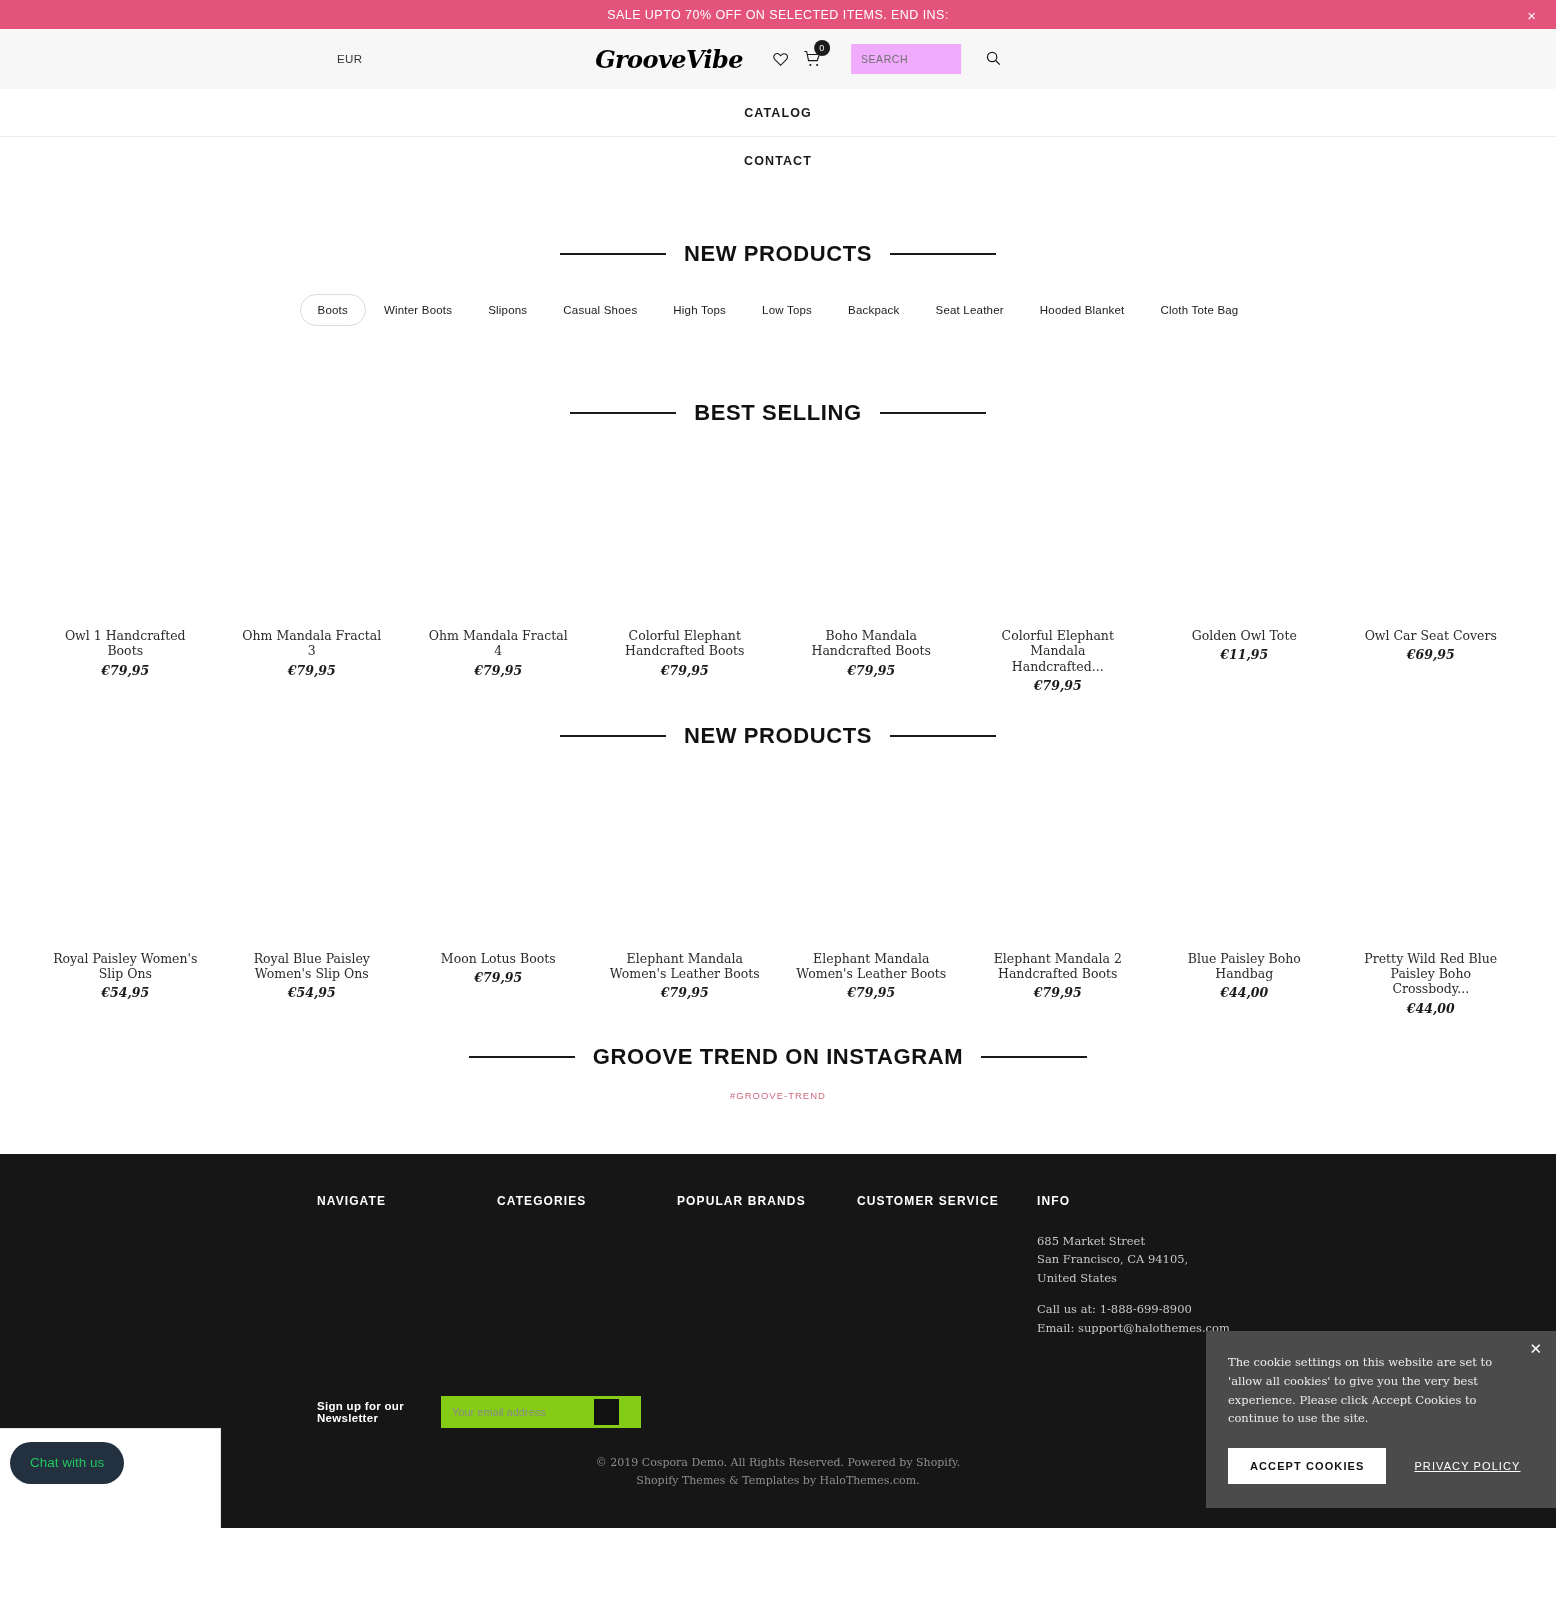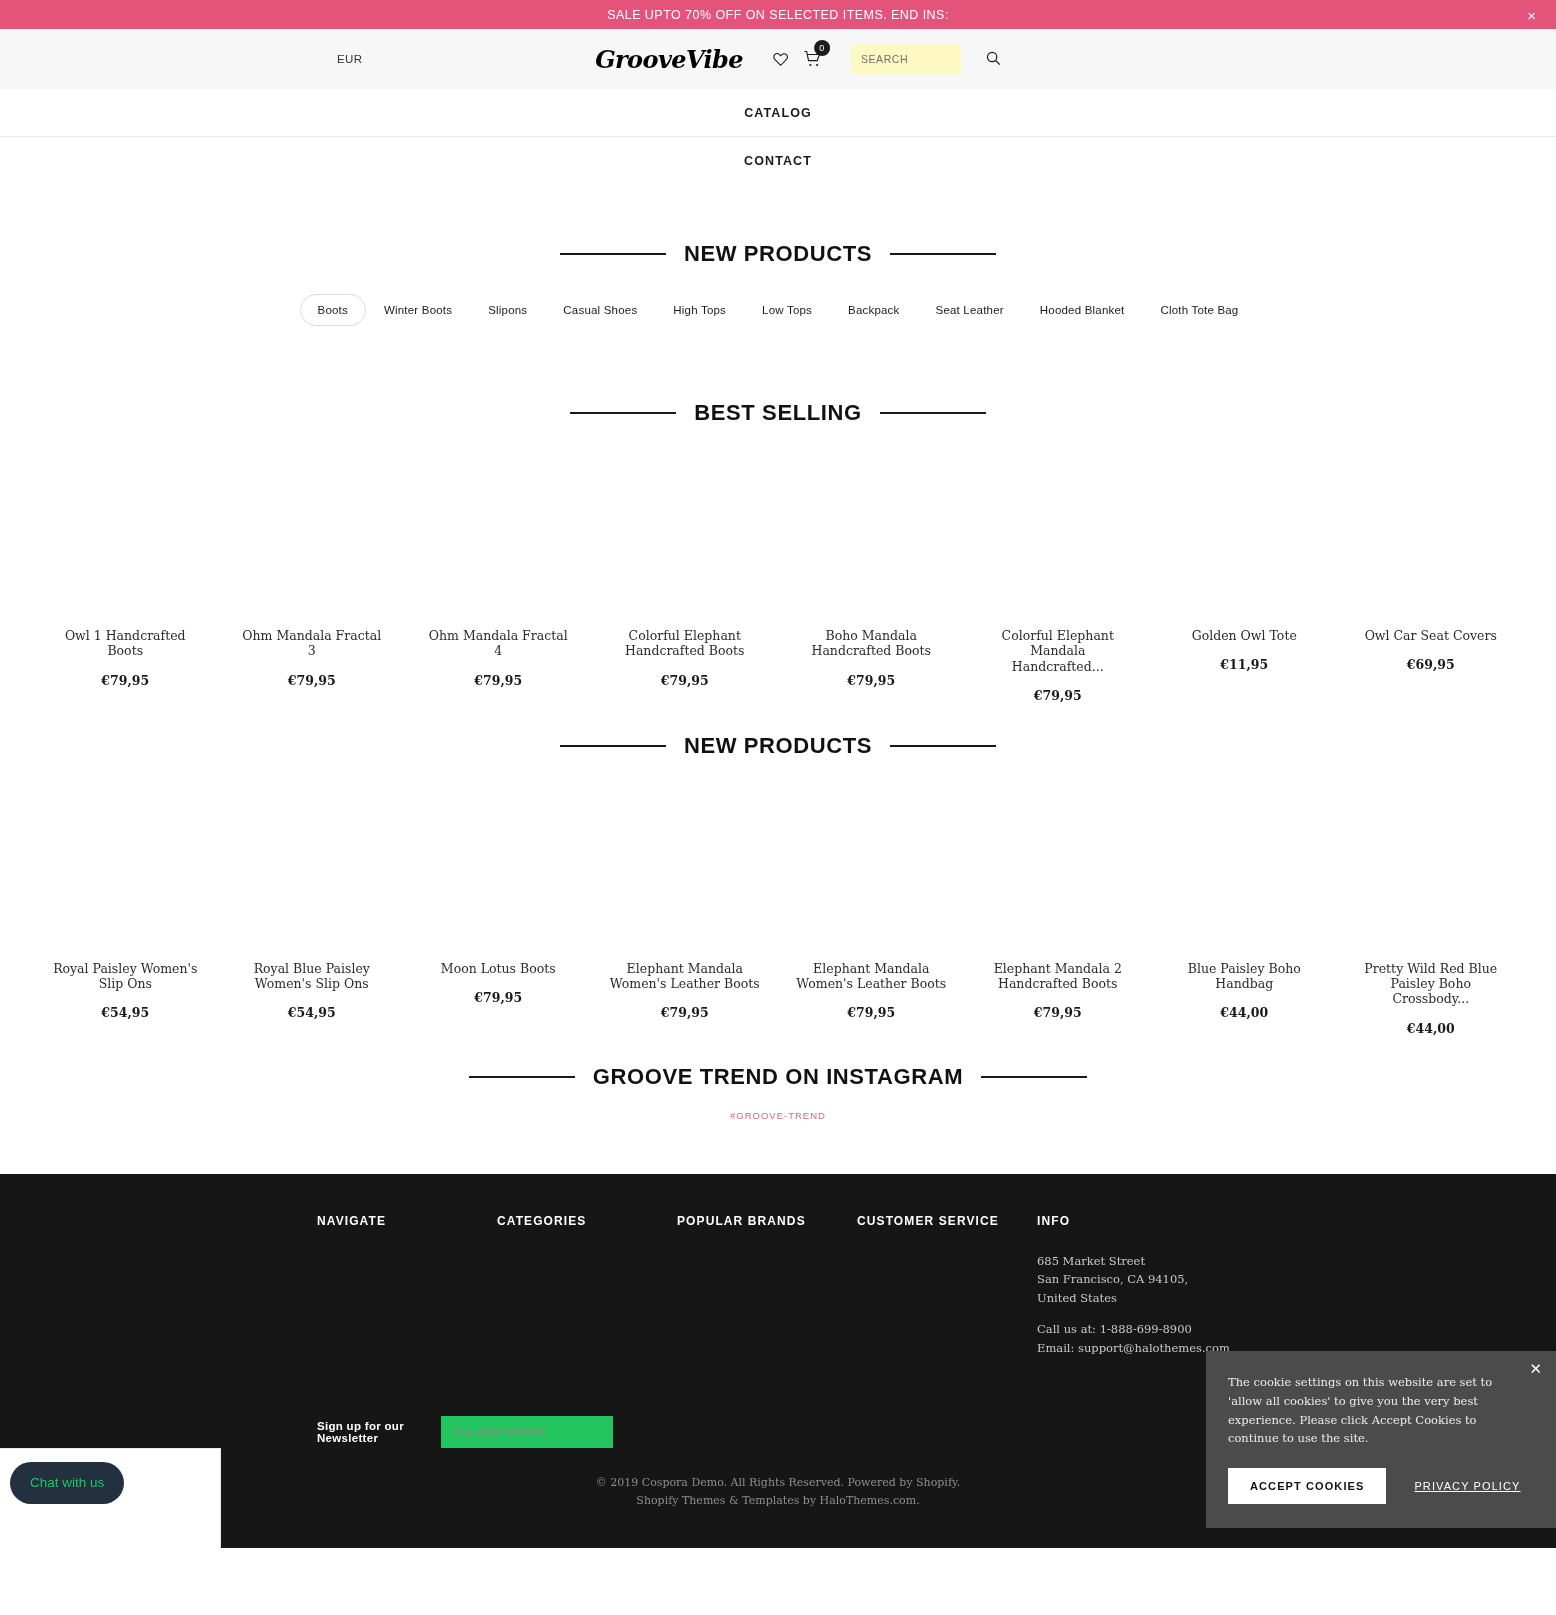--- a/index.html
+++ b/index.html
@@ -90,21 +90,21 @@
     font-size: 9px;
     width: 16px; height: 16px;
     border-radius: 50%;
     display: flex;
     align-items: center;
     justify-content: center;
     font-family: "Liberation Sans", sans-serif;
   }
   .search-wrap {
     margin-left: 22px;
-    background: #fef9c3;
+    background: #f0abfc;
     width: 110px;
     height: 30px;
     display: flex;
     align-items: center;
     position: relative;
   }
   .search-wrap input {
     border: none;
     outline: none;
     background: transparent;
@@ -212,21 +212,22 @@
     text-align: center;
     line-height: 1.22;
     max-width: 150px;
     margin-top: 4px;
   }
   .card-price {
     font-family: "DejaVu Serif", serif;
     font-size: 12.5px;
     font-weight: bold;
     color: #1a1a1a;
-    margin-top: 14px;
+    margin-top: 4px;
+    font-style: italic;
   }
 
   
   .insta-tag {
     text-align: center;
     font-size: 9.5px;
     letter-spacing: 1px;
     color: #d06a7e;
     margin-top: 20px;
     font-family: "Liberation Sans", sans-serif;
@@ -268,22 +269,22 @@
   }
   .newsletter-label {
     font-size: 11.5px;
     font-weight: bold;
     color: #ffffff;
     letter-spacing: .3px;
     width: 124px;
   }
   .newsletter-form {
     display: flex;
-    background: #22c55e;
-    width: 172px;
+    background: #84cc16;
+    width: 200px;
     height: 32px;
     align-items: center;
     position: relative;
   }
   .newsletter-form input {
     border: none; outline: none;
     background: transparent;
     height: 100%;
     flex: 1;
     padding-left: 11px;

